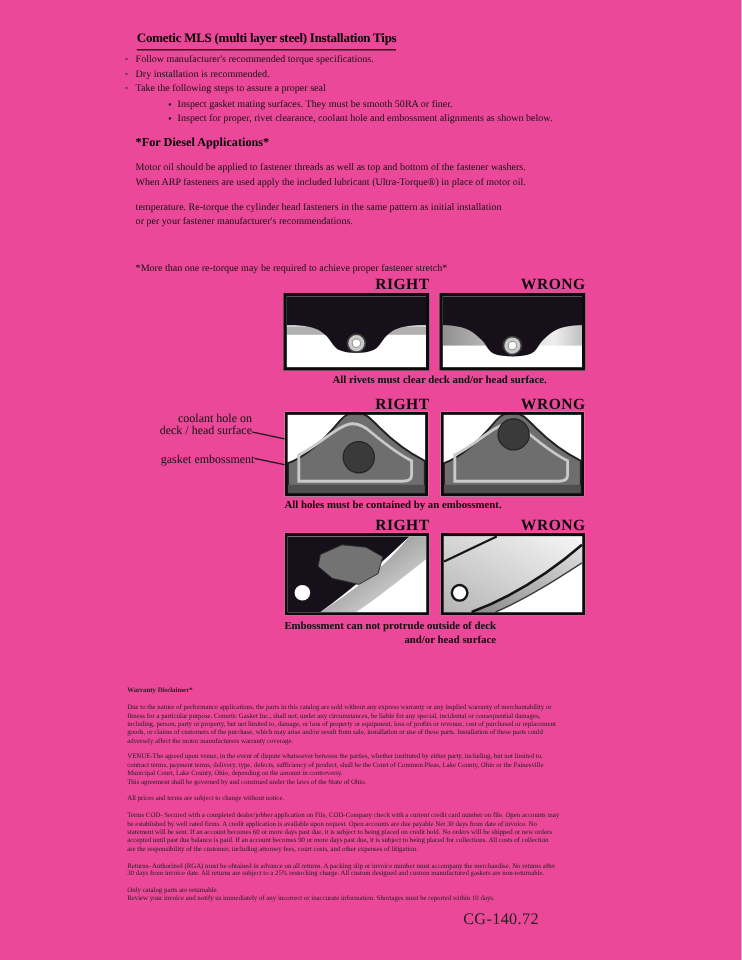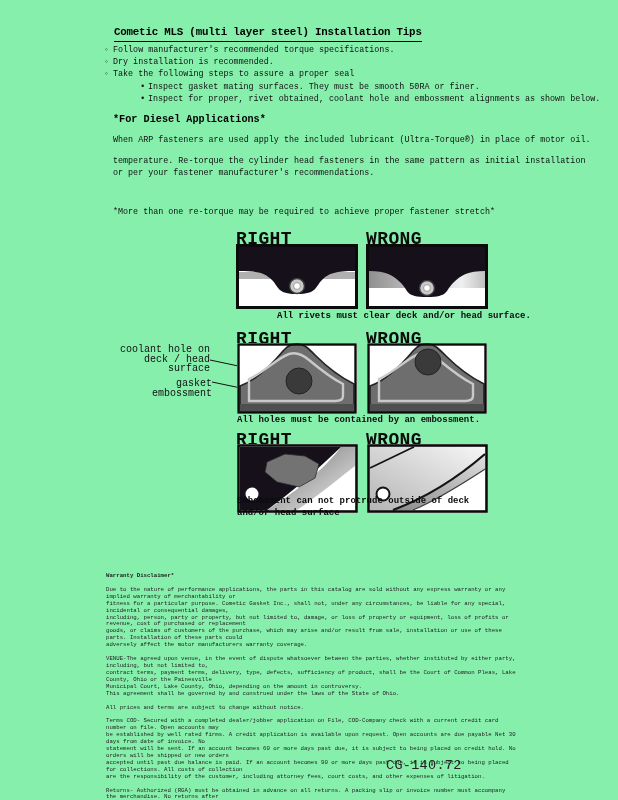--- a/index.html
+++ b/index.html
@@ -1,38 +1,38 @@
 <!DOCTYPE html>
 <html><head>
 <meta charset="utf-8">
 <style>
   html,body{margin:0;padding:0;background:#ffffff;}
   .page{
-    position:relative;width:618px;height:800px;background:#86efac;overflow:hidden;
-    font-family:Liberation Mono, monospace;color:#1a1a1a;
+    position:relative;width:618px;height:800px;background:#ec4899;overflow:hidden;
+    font-family:Liberation Serif, serif;color:#1a1a1a;
   }
   
   .title-block{position:absolute;left:114px;top:22px;}
   .title-block h1{
     margin:0;font-size:10.8px;font-weight:bold;letter-spacing:-0.2px;
     border-bottom:1.6px solid #000;padding-bottom:3px;display:inline-block;color:#000;
   }
   
   .bullets{position:absolute;left:104px;top:44px;font-size:8.4px;color:#111;}
   .brow{display:flex;align-items:flex-start;height:12.2px;line-height:12.2px;}
   .brow .mark{width:9px;font-size:8px;}
   .brow.sub{padding-left:36px;}
   .brow.sub .mark{width:8px;font-size:9px;}
   
   .diesel{position:absolute;left:113px;top:114px;font-size:8.4px;color:#111;}
   .diesel h2{margin:0;font-size:10.2px;font-weight:bold;color:#000;}
   .diesel .para{margin-top:9px;line-height:12.1px;}
   .diesel .note{margin-top:27px;line-height:12.1px;}
   
-  .dlabel{position:absolute;width:122px;text-align:left;font-size:18px;font-weight:bold;letter-spacing:0.4px;color:#0b0b0b;}
+  .dlabel{position:absolute;width:122px;text-align:right;font-size:13px;font-weight:bold;letter-spacing:0.4px;color:#0b0b0b;}
   .dcaption{position:absolute;font-size:9px;font-weight:bold;color:#0b0b0b;line-height:11.5px;}
   .dbox{position:absolute;}
   .ann{position:absolute;text-align:right;font-size:10px;line-height:9.6px;color:#111;}
   .leader{position:absolute;}
   
   .disclaimer{position:absolute;left:106px;top:573px;width:412px;font-size:5.7px;line-height:6.9px;color:#222;}
   .disclaimer .dh{font-weight:bold;margin:0 0 7px 0;}
   .disclaimer .dp{margin:0 0 7px 0;}
   .disclaimer .dp:last-child{margin-bottom:0;}
   
@@ -59,27 +59,28 @@
     <div class="brow">
       <span class="mark">◦</span>
       <span>Take the following steps to assure a proper seal</span>
     </div>
     <div class="brow sub">
       <span class="mark">•</span>
       <span>Inspect gasket mating surfaces.  They must be smooth 50RA or finer.</span>
     </div>
     <div class="brow sub">
       <span class="mark">•</span>
-      <span>Inspect for proper, rivet obtained, coolant hole and embossment alignments as shown below.</span>
+      <span>Inspect for proper, rivet clearance, coolant hole and embossment alignments as shown below.</span>
     </div>
   </div>
 
   <div class="diesel">
     <h2>*For Diesel Applications*</h2>
     <div class="para">
+      <div>Motor oil should be applied to fastener threads as well as top and bottom of the fastener washers.</div>
       <div>When ARP fasteners are used apply the included lubricant (Ultra-Torque®) in place of motor oil.</div>
     </div>
     <div class="para">
       <div>temperature. Re-torque the cylinder head fasteners in the same pattern as initial installation</div>
       <div>or per your fastener manufacturer's recommendations.</div>
     </div>
     <div class="note">*More than one re-torque may be required to achieve proper fastener stretch*</div>
   </div>
 
   <div class="dlabel" style="left:236px;top:229px;">RIGHT</div>
@@ -182,21 +183,21 @@
     <path d="M3,3 H118 V18 C90,40 58,56 26,66 H3 Z" fill="url(#g-r3w-deck)"></path>
     <path d="M3,24 C20,16 34,9 47,3" fill="none" stroke="#141414" stroke-width="1.8"></path>
     <path d="M118,10 C88,36 58,54 26,66 L46,66 C72,55 98,38 118,25 Z" fill="url(#g-r3w-band)"></path>
     <path d="M118,10 C88,36 58,54 26,66" fill="none" stroke="#141414" stroke-width="2.2"></path>
     <path d="M118,25 C98,38 72,55 46,66" fill="none" stroke="#3c3c3c" stroke-width="1.2"></path>
     <path d="M118,27 C98,40 74,55 50,66 H118 Z" fill="#ffffff"></path>
     <circle cx="16" cy="50" r="6.5" fill="#ffffff" stroke="#141414" stroke-width="2"></circle>
     <rect x="1.5" y="1.5" width="118" height="66" fill="none" stroke="#0b0b0b" stroke-width="2.6"></rect>
   </svg>
 
-  <div class="dcaption" style="left:237px;top:496px;">
+  <div class="dcaption" style="left:237px;top:516px;text-align:right;">
     <div>Embossment can not protrude outside of deck</div>
     <div>and/or head surface</div>
   </div>
 
   <div class="disclaimer">
     <p class="dh">Warranty Disclaimer*</p>
     <div class="dp">
       <div>Due to the nature of performance applications, the parts in this catalog are sold without any express warranty or any implied warranty of merchantability or</div>
       <div>fitness for a particular purpose.  Cometic Gasket Inc., shall not, under any circumstances, be liable for any special, incidental or consequential damages,</div>
       <div>including, person, party or property, but not limited to, damage, or loss of property or equipment, loss of profits or revenue, cost of purchased or replacement</div>

